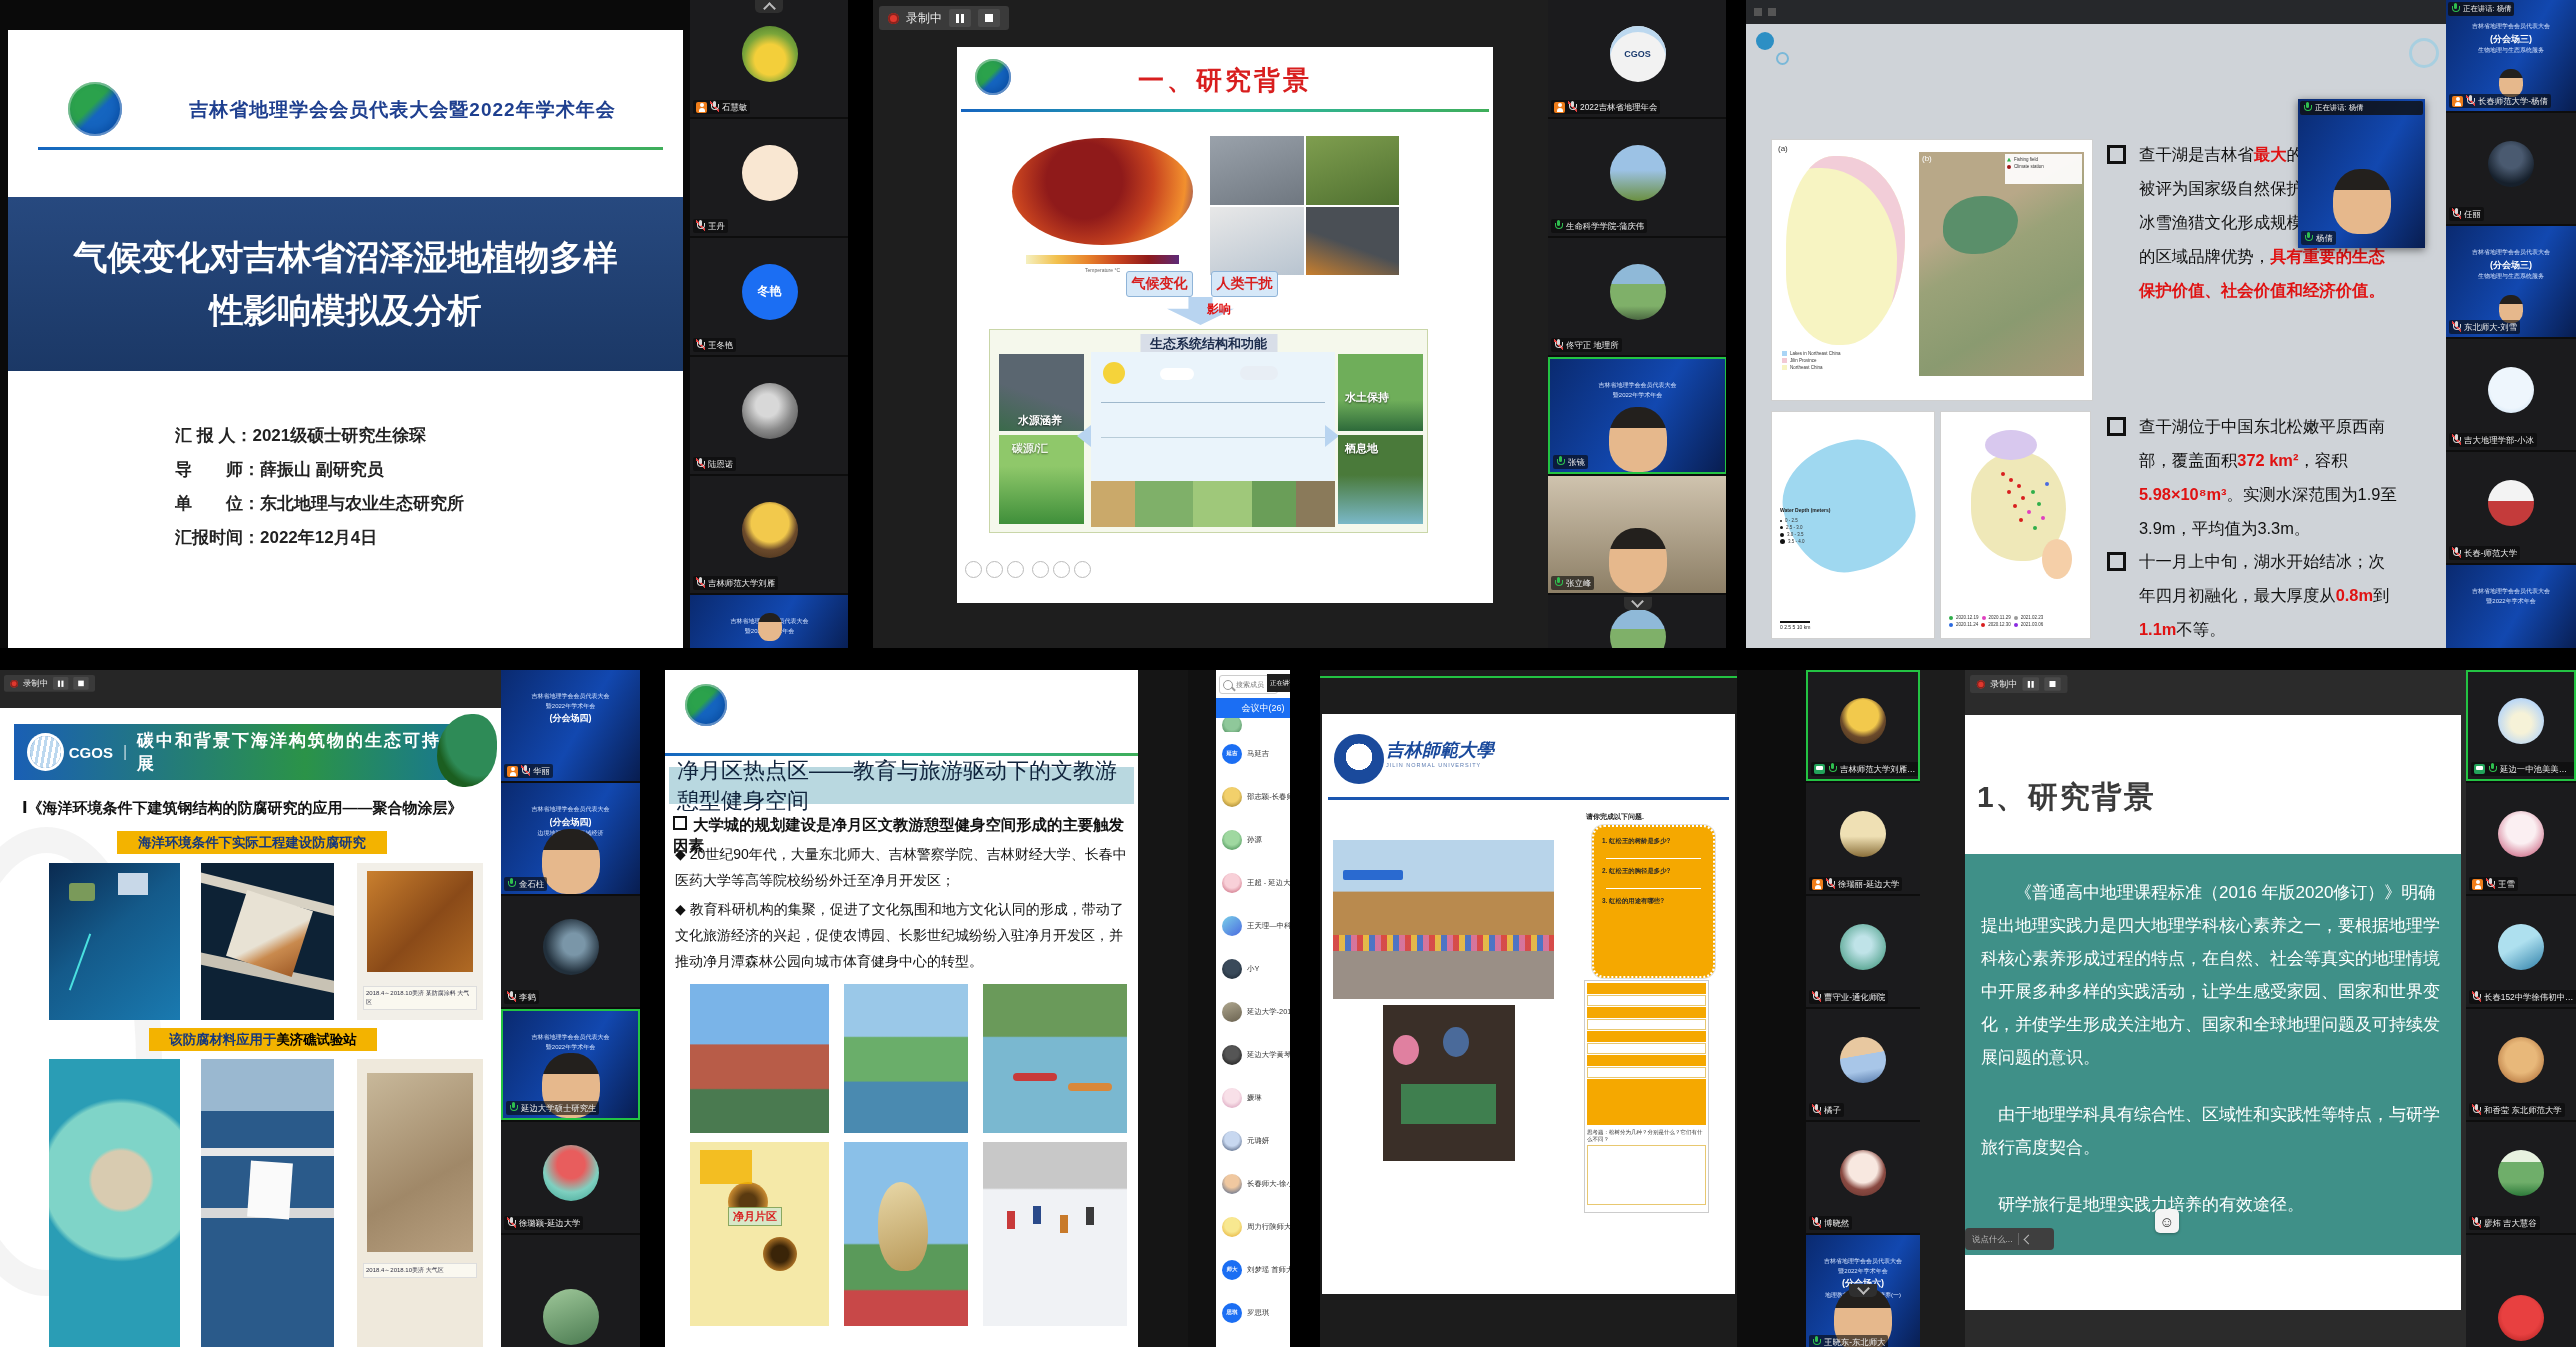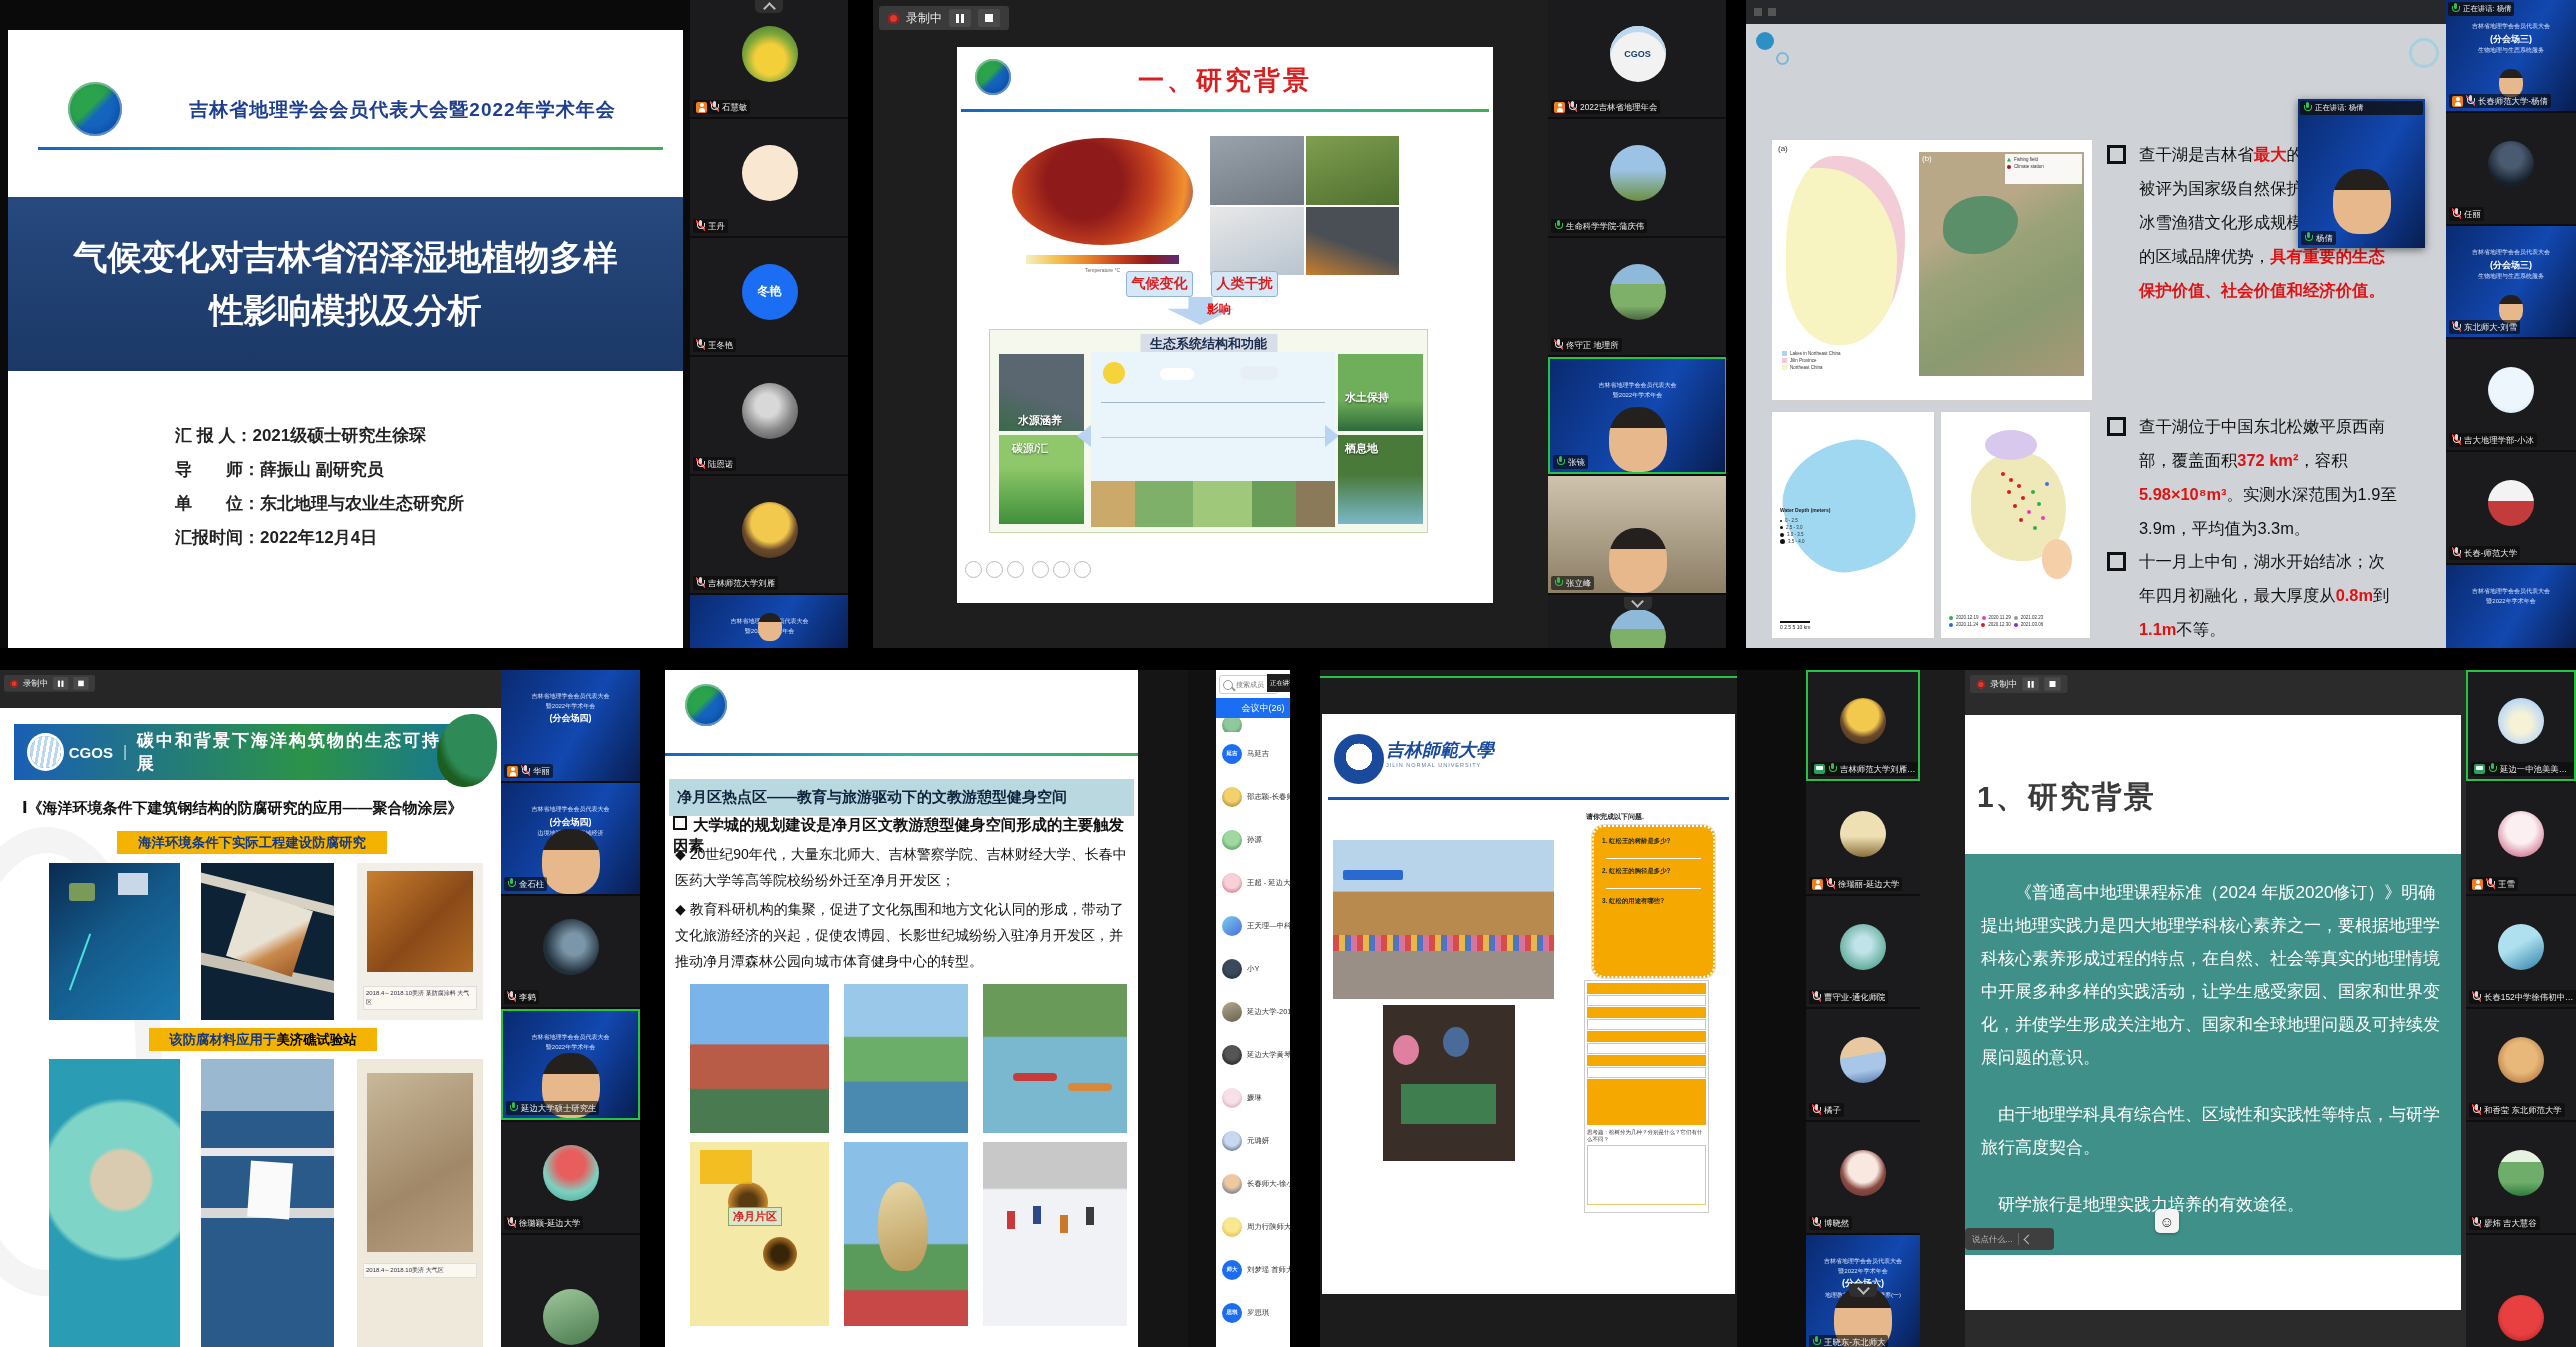--- a/index.html
+++ b/index.html
@@ -125,21 +125,21 @@
   .chip{width:5px;height:5px;flex:none;display:inline-block;}
   .fvid{position:absolute;background:#0a1d44;box-shadow:0 2px 8px rgba(0,0,0,.5);overflow:hidden;}
 
   
   .p4-banner{background:linear-gradient(90deg,#1a5fb4,#2b9348 62%,#15739c);border-radius:0 30px 30px 0;
              display:flex;align-items:center;color:#fff;}
   .ylabel{background:#f3b300;color:#16387c;font-weight:bold;font-size:13.4px;display:flex;align-items:center;justify-content:center;}
   .pimg{position:absolute;overflow:hidden;}
 
   
-  .p5-titlebar{background:#b9d8e0;color:#10233c;font-weight:bold;font-size:15px;display:flex;align-items:center;padding-left:8px;margin-top:12px;}
+  .p5-titlebar{background:#b9d8e0;color:#10233c;font-weight:normal;font-size:22px;display:flex;align-items:center;padding-left:8px;}
   .p5txt{font-size:14px;line-height:26px;color:#111;}
   .roster{position:absolute;background:#fff;overflow:hidden;margin-left:28px;}
   .rheader{background:#1b6ef3;color:#fff;font-size:9px;display:flex;align-items:center;justify-content:center;}
   .mrow{display:flex;align-items:center;gap:5px;height:43px;padding-left:6px;}
   .mrow.partial{height:14px;overflow:hidden;}
   .mav{width:20px;height:20px;border-radius:50%;flex:none;display:flex;align-items:center;justify-content:center;
        color:#fff;font-size:5.5px;font-weight:bold;background:#888;overflow:hidden;}
   .mname{font-size:7.4px;color:#333;white-space:nowrap;overflow:hidden;text-overflow:ellipsis;}
   .m-gold{background:radial-gradient(circle at 50% 40%,#f2d06b 0 45%,#8a6a1a);}
   .m-green{background:radial-gradient(circle at 50% 40%,#9fd8a0 0 45%,#2e7a40);}
@@ -867,21 +867,21 @@
         <i></i>
         <i></i>
       </span>
     <span class="recbtn stop">
         <b></b>
       </span>
   </div>
   <div class="slide" style="left:0;top:45px;width:496px;height:595px;">
     <div class="abs p7-head" style="left:12px;top:62px;">1、研究背景</div>
     <div class="abs tealbox" style="left:0;right:0;top:139px;height:401px;padding:22px 20px 0 16px;box-sizing:border-box;">
-      <p style="text-indent:2em;">《普通高中地理课程标准（2024 年版2020修订）》明确提出地理实践力是四大地理学科核心素养之一，要根据地理学科核心素养形成过程的特点，在自然、社会等真实的地理情境中开展多种多样的实践活动，让学生感受家园、国家和世界变化，并使学生形成关注地方、国家和全球地理问题及可持续发展问题的意识。</p>
+      <p style="text-indent:2em;">《普通高中地理课程标准（2016 年版2020修订）》明确提出地理实践力是四大地理学科核心素养之一，要根据地理学科核心素养形成过程的特点，在自然、社会等真实的地理情境中开展多种多样的实践活动，让学生感受家园、国家和世界变化，并使学生形成关注地方、国家和全球地理问题及可持续发展问题的意识。</p>
       <p style="text-indent:1em;">由于地理学科具有综合性、区域性和实践性等特点，与研学旅行高度契合。</p>
       <p style="text-indent:1em;">研学旅行是地理实践力培养的有效途径。</p>
     </div>
   </div>
   <div class="smiley" style="left:190px;top:539px;"></div>
   <div class="chatpill" style="left:0;top:558px;width:75px;">
     <span>说点什么...</span>
     <span class="chatdiv"></span>
     <span class="lchev"></span>
   </div>

